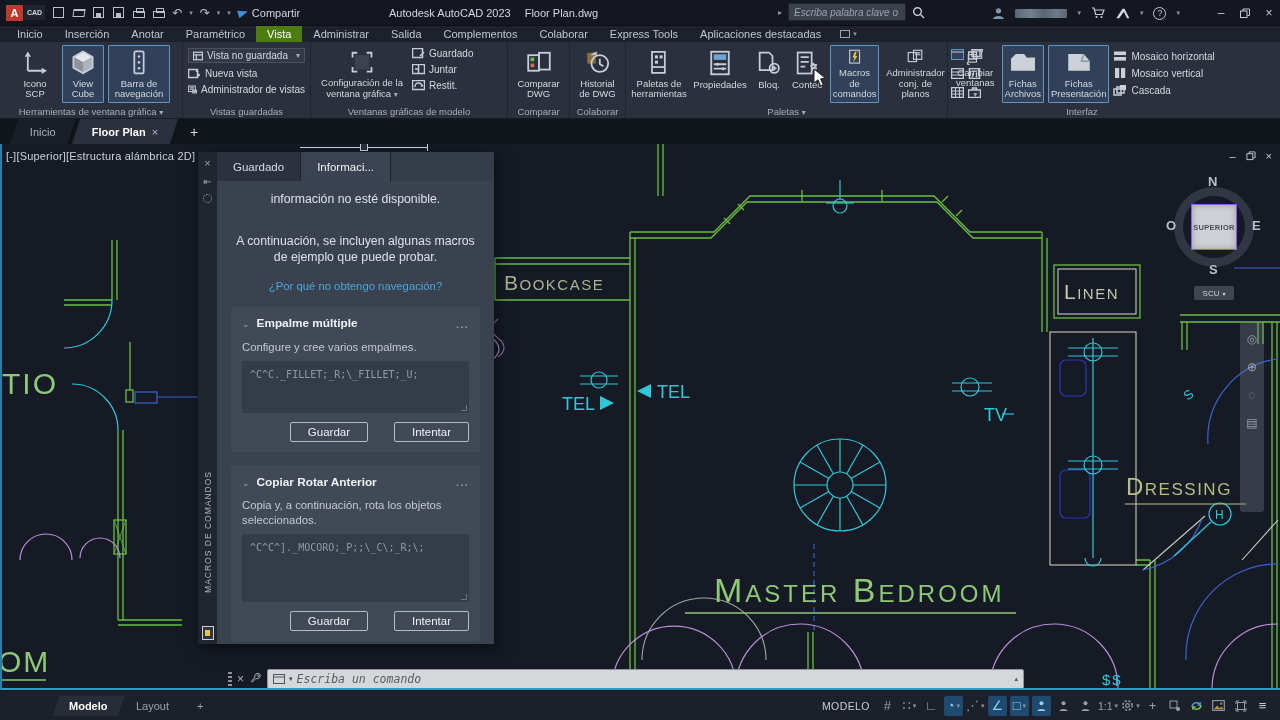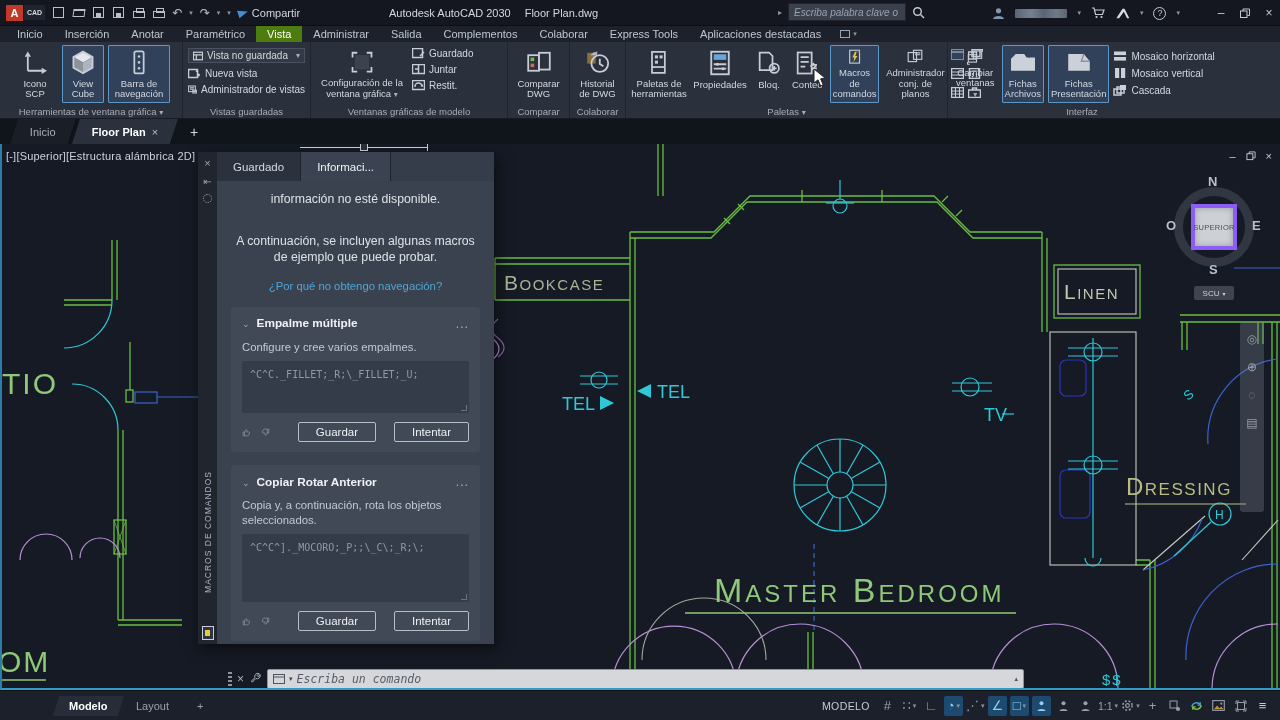--- a/index.html
+++ b/index.html
@@ -67,21 +67,21 @@
 .canvas{position:absolute;left:0;top:144px;width:1280px;height:546px;background:#151a24;border-left:2px solid #2c7ea8;border-bottom:2px solid #2f9cc4;overflow:hidden}
 .vplabel{position:absolute;left:4px;top:6px;color:#ccd2da;font-size:11px;letter-spacing:.2px}
 .dwgwin{position:absolute;right:8px;top:6px;display:flex;gap:10px;color:#c9ced8;align-items:center}
 .slider{position:absolute;left:298px;top:3px;width:128px;height:1px;background:#cfd3d9}
 .slider .knob{position:absolute;left:60px;top:-4px;width:8px;height:8px;background:#2b313c;border:1px solid #cfd3d9}
 .slider .endt{position:absolute;right:0;top:-3px;width:1px;height:7px;background:#cfd3d9}
 
 
 .viewcube{position:absolute;left:1164px;top:30px;width:96px;height:130px}
 .vc-ring{position:absolute;left:8px;top:13px;width:80px;height:80px;border-radius:50%;border:9px solid rgba(150,160,172,.22)}
-.vc-face{position:absolute;left:25px;top:30px;width:46px;height:46px;background:#cdd0d4;border:4px solid #8b5cf6;box-shadow:inset 0 0 6px rgba(0,0,0,.25);display:flex;align-items:center;justify-content:center;font-size:7.5px;font-weight:normal;color:#4a4f57;letter-spacing:.3px}
+.vc-face{position:absolute;left:25px;top:30px;width:46px;height:46px;background:#cdd0d4;border:1px solid #8b5cf6;box-shadow:inset 0 0 6px rgba(0,0,0,.25);display:flex;align-items:center;justify-content:center;font-size:7.5px;font-weight:bold;color:#4a4f57;letter-spacing:.3px}
 .vc-n{position:absolute;left:42px;top:0;color:#b7bfc9;font-weight:bold;font-size:13px}
 .vc-e{position:absolute;left:86px;top:44px;color:#b7bfc9;font-weight:bold;font-size:13px}
 .vc-s{position:absolute;left:43px;top:88px;color:#b7bfc9;font-weight:bold;font-size:13px}
 .vc-o{position:absolute;left:0;top:44px;color:#b7bfc9;font-weight:bold;font-size:13px}
 .vc-wcs{position:absolute;left:28px;top:112px;width:40px;height:14px;background:rgba(190,197,205,.25);border-radius:2px;color:#cdd3da;font-size:8px;display:flex;align-items:center;justify-content:center;gap:3px}
 
 
 .navbar{position:absolute;left:1238px;top:178px;width:24px;height:190px;background:rgba(125,135,150,.32);border-radius:3px;display:flex;flex-direction:column;align-items:center;gap:14px;padding-top:10px;color:rgba(225,230,236,.55);font-size:12px}
 
 
@@ -101,21 +101,21 @@
 .plink{margin-top:13px;color:#4da6d6;font-size:11.3px}
 .card{margin-top:13px;background:#414957;border-radius:3px;padding:9px 11px 10px;text-align:left}
 .card-h{display:flex;align-items:center;gap:7px}
 .card-h .chev{color:#9aa3b0;font-size:9px}
 .card-h .t{font-weight:bold;font-size:11.8px;color:#f0f2f5}
 .card-h .dots{margin-left:auto;color:#aab2bd;letter-spacing:1px}
 .card-d{margin:7px 0 7px;font-size:11.3px;color:#c3c9d2;line-height:1.3}
 .codebox{background:#353c49;border-radius:2px;height:52px;padding:7px 8px;font-family:"DejaVu Sans Mono",monospace;font-size:10px;color:#8f98a5;position:relative}
 .codebox .rz{position:absolute;right:2px;bottom:2px;width:6px;height:6px;border-right:1px solid #6b7380;border-bottom:1px solid #6b7380;transform:rotate(0deg)}
 .card-a{display:flex;align-items:center;gap:10px;margin-top:9px}
-.pbtn{border:1px solid #b6bdc8;border-radius:2px;padding:3px 17px;font-size:11.5px;color:#eef0f3;background:transparent;margin-left:8px}
+.pbtn{border:1px solid #b6bdc8;border-radius:2px;padding:3px 17px;font-size:11.5px;color:#eef0f3;background:transparent;margin-left:16px}
 .thumb{color:#98a1ad}
 
 
 .cmd{position:absolute;left:226px;top:524px;width:796px;height:21px;display:flex;align-items:center;gap:5px;z-index:6}
 .grip{width:4px;height:15px;background:repeating-linear-gradient(0deg,#8a93a0 0 2px,transparent 2px 4px)}
 .cmd .x{color:#aab2bd;font-size:12px}
 .cmdbar{flex:1;height:20px;background:#d5d7da;border:1px solid #8d95a1;border-radius:2px;display:flex;align-items:center;gap:4px;padding:0 5px}
 .cmdbar input{flex:1;border:none;outline:none;background:transparent;font-family:"DejaVu Sans Mono",monospace;font-style:italic;font-size:11.5px;color:#4e555e}
 .cmdbar input::placeholder{color:#565d66}
 .cmd-caret{font-size:7px;color:#444}
@@ -166,21 +166,21 @@
       <span class="mini-caret">▾</span>
     <span class="arrow-g">↷</span>
       <span class="mini-caret">▾</span>
     <span class="mini-caret">▾</span>
   </div>
   <div class="share">
     <span class="plane"></span>
     <span>Compartir</span>
   </div>
   <div class="tb-title">
-    <span>Autodesk AutoCAD 2030</span>
+    <span>Autodesk AutoCAD 2023</span>
     <span>Floor Plan.dwg</span>
   </div>
   <div class="tb-search">
     <span style="color:#8f97a3;font-size:8px">▸</span>
     <input placeholder="Escriba palabra clave o frase" style="">
     <svg width="13" height="13" viewBox="0 0 13 13">
         <circle cx="5.5" cy="5.5" r="3.8" stroke="#c4cad3" fill="none" stroke-width="1.4"></circle>
         <path d="M8.5 8.5 12 12" stroke="#c4cad3" stroke-width="1.4"></path>
       </svg>
   </div>

